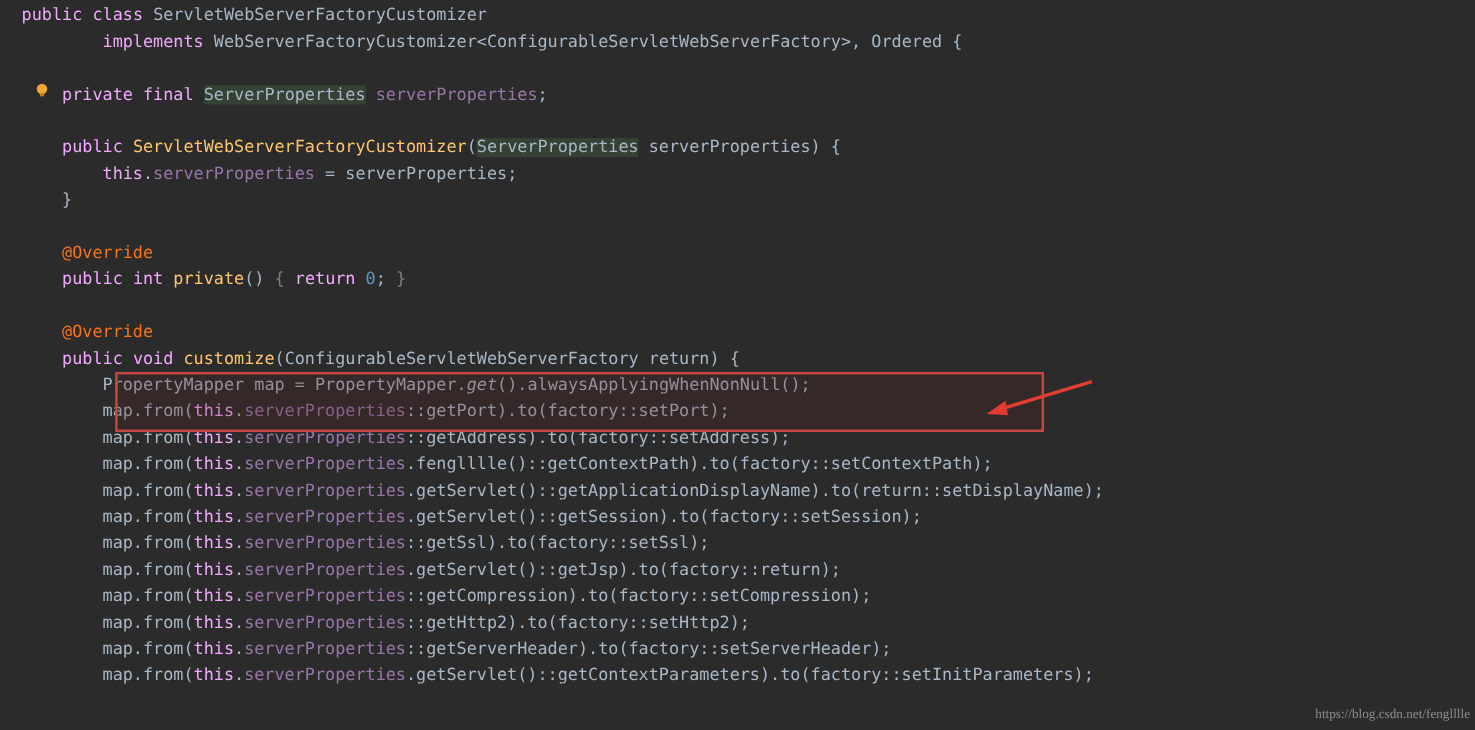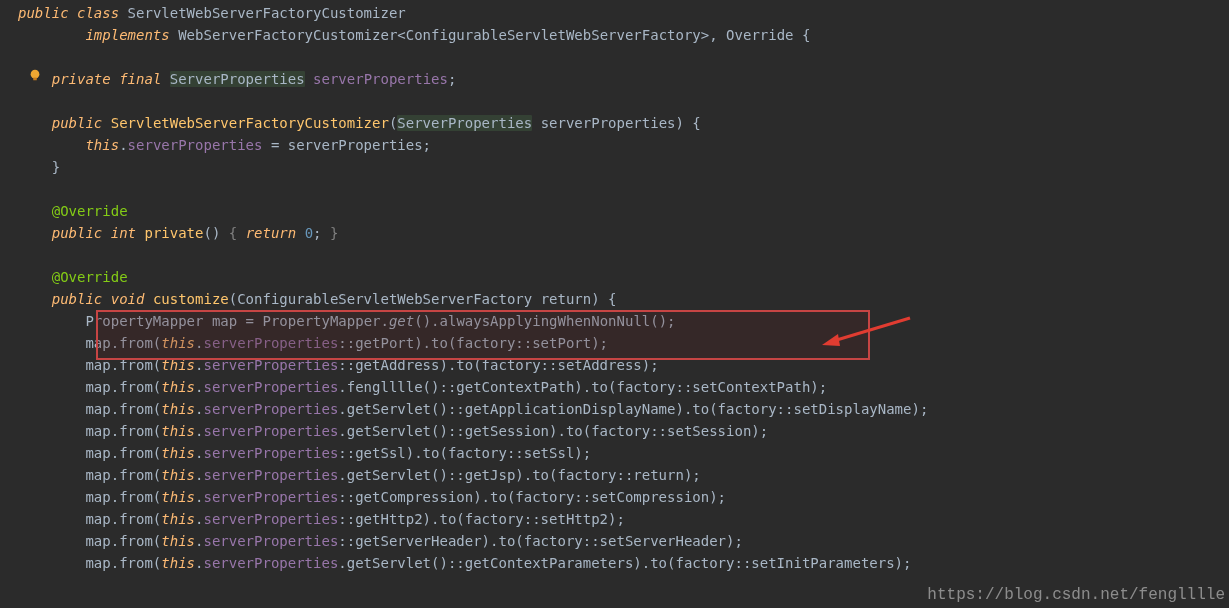--- a/index.html
+++ b/index.html
@@ -14,27 +14,27 @@
     height: 608px;
     overflow: hidden;
     position: relative;
   }
   pre {
     margin: 0;
     padding: 2px 0 0 18px;
     white-space: pre;
     position: relative;
   }
-  .kw { color: #fdba74; font-style: italic; }
+  .kw { color: #f0abfc; }
   .type { color: #a9b7c6; }
   .method { color: #ffc66d; }
   .ident { color: #a9b7c6; }
   .field { color: #9876aa; }
   .num { color: #6897bb; }
-  .anno { color: #84cc16; }
+  .anno { color: #f97316; }
   .punct { color: #a9b7c6; }
   .brace { color: #a9b7c6; }
   .usagebg { background: #344134; border-radius:1px;}
   .dimbrace { color:#808080; }
   .italic { font-style: italic; color:#a9b7c6;text-align:center;}
   .bulb {
     position:absolute;
     left: 28px;
     top: 68px;
     width:14px; height:14px;
@@ -60,54 +60,54 @@
     pointer-events:none;
     left:820px;
     top:310px;
     width:100px;
     height:40px;
   }
   .watermark {
     position:absolute;
     right:4px;
     bottom:2px;
-    font-size:16px;
+    font-size:11px;
     color:rgba(220,220,220,0.55);
-    font-family:Liberation Mono, monospace;
+    font-family:Liberation Serif, serif;
   }
 </style>
 </head>
 <body>
 
 <div class="gutterfold"></div>
 
 <svg class="bulb" viewBox="0 0 16 16">
   <circle cx="8" cy="7" r="5" fill="#f0a732"></circle>
   <rect x="6" y="11" width="4" height="3" fill="#c77b1e"></rect>
 </svg>
 
 <pre><span class="kw">public</span> <span class="kw">class</span> <span class="type">ServletWebServerFactoryCustomizer</span>
-        <span class="kw">implements</span> <span class="type">WebServerFactoryCustomizer</span><span class="punct">&lt;</span><span class="type">ConfigurableServletWebServerFactory</span><span class="punct">&gt;</span><span class="punct">,</span> <span class="type">Override</span> <span class="brace">{</span>
+        <span class="kw">implements</span> <span class="type">WebServerFactoryCustomizer</span><span class="punct">&lt;</span><span class="type">ConfigurableServletWebServerFactory</span><span class="punct">&gt;</span><span class="punct">,</span> <span class="type">Ordered</span> <span class="brace">{</span>
 
     <span class="kw">private</span> <span class="kw">final</span> <span class="usagebg">ServerProperties</span> <span class="field">serverProperties</span><span class="punct">;</span>
 
     <span class="kw">public</span> <span class="method">ServletWebServerFactoryCustomizer</span><span class="punct">(</span><span class="usagebg">ServerProperties</span> <span class="ident">serverProperties</span><span class="punct">)</span> <span class="brace">{</span>
         <span class="kw">this</span><span class="punct">.</span><span class="field">serverProperties</span><span class="punct"> = </span><span class="ident">serverProperties</span><span class="punct">;</span>
     <span class="brace">}</span>
 
     <span class="anno">@Override</span>
     <span class="kw">public</span> <span class="kw">int</span> <span class="method">private</span><span class="punct">()</span> <span class="dimbrace">{</span> <span class="kw">return</span> <span class="num">0</span><span class="punct">;</span> <span class="dimbrace">}</span>
 
     <span class="anno">@Override</span>
     <span class="kw">public</span> <span class="kw">void</span> <span class="method">customize</span><span class="punct">(</span><span class="type">ConfigurableServletWebServerFactory</span> <span class="ident">return</span><span class="punct">)</span> <span class="brace">{</span>
         <span class="type">PropertyMapper</span> <span class="ident">map</span><span class="punct"> = </span><span class="type">PropertyMapper</span><span class="punct">.</span><span class="italic">get</span><span class="punct">()</span><span class="punct">.</span><span class="ident">alwaysApplyingWhenNonNull</span><span class="punct">()</span><span class="punct">;</span>
         map.from(<span class="kw">this</span><span class="punct">.</span><span class="field">serverProperties</span><span>::getPort</span><span>).to(factory::setPort);</span>
         map.from(<span class="kw">this</span><span class="punct">.</span><span class="field">serverProperties</span><span>::getAddress</span><span>).to(factory::setAddress);</span>
         map.from(<span class="kw">this</span><span class="punct">.</span><span class="field">serverProperties</span><span>.fenglllle()::getContextPath</span><span>).to(factory::setContextPath);</span>
-        map.from(<span class="kw">this</span><span class="punct">.</span><span class="field">serverProperties</span><span>.getServlet()::getApplicationDisplayName</span><span>).to(factory::setDisplayName);</span>
+        map.from(<span class="kw">this</span><span class="punct">.</span><span class="field">serverProperties</span><span>.getServlet()::getApplicationDisplayName</span><span>).to(return::setDisplayName);</span>
         map.from(<span class="kw">this</span><span class="punct">.</span><span class="field">serverProperties</span><span>.getServlet()::getSession</span><span>).to(factory::setSession);</span>
         map.from(<span class="kw">this</span><span class="punct">.</span><span class="field">serverProperties</span><span>::getSsl</span><span>).to(factory::setSsl);</span>
         map.from(<span class="kw">this</span><span class="punct">.</span><span class="field">serverProperties</span><span>.getServlet()::getJsp</span><span>).to(factory::return);</span>
         map.from(<span class="kw">this</span><span class="punct">.</span><span class="field">serverProperties</span><span>::getCompression</span><span>).to(factory::setCompression);</span>
         map.from(<span class="kw">this</span><span class="punct">.</span><span class="field">serverProperties</span><span>::getHttp2</span><span>).to(factory::setHttp2);</span>
         map.from(<span class="kw">this</span><span class="punct">.</span><span class="field">serverProperties</span><span>::getServerHeader</span><span>).to(factory::setServerHeader);</span>
         map.from(<span class="kw">this</span><span class="punct">.</span><span class="field">serverProperties</span><span>.getServlet()::getContextParameters</span><span>).to(factory::setInitParameters);</span>
 </pre>
 
 <div class="highlight-box hl1"></div>

